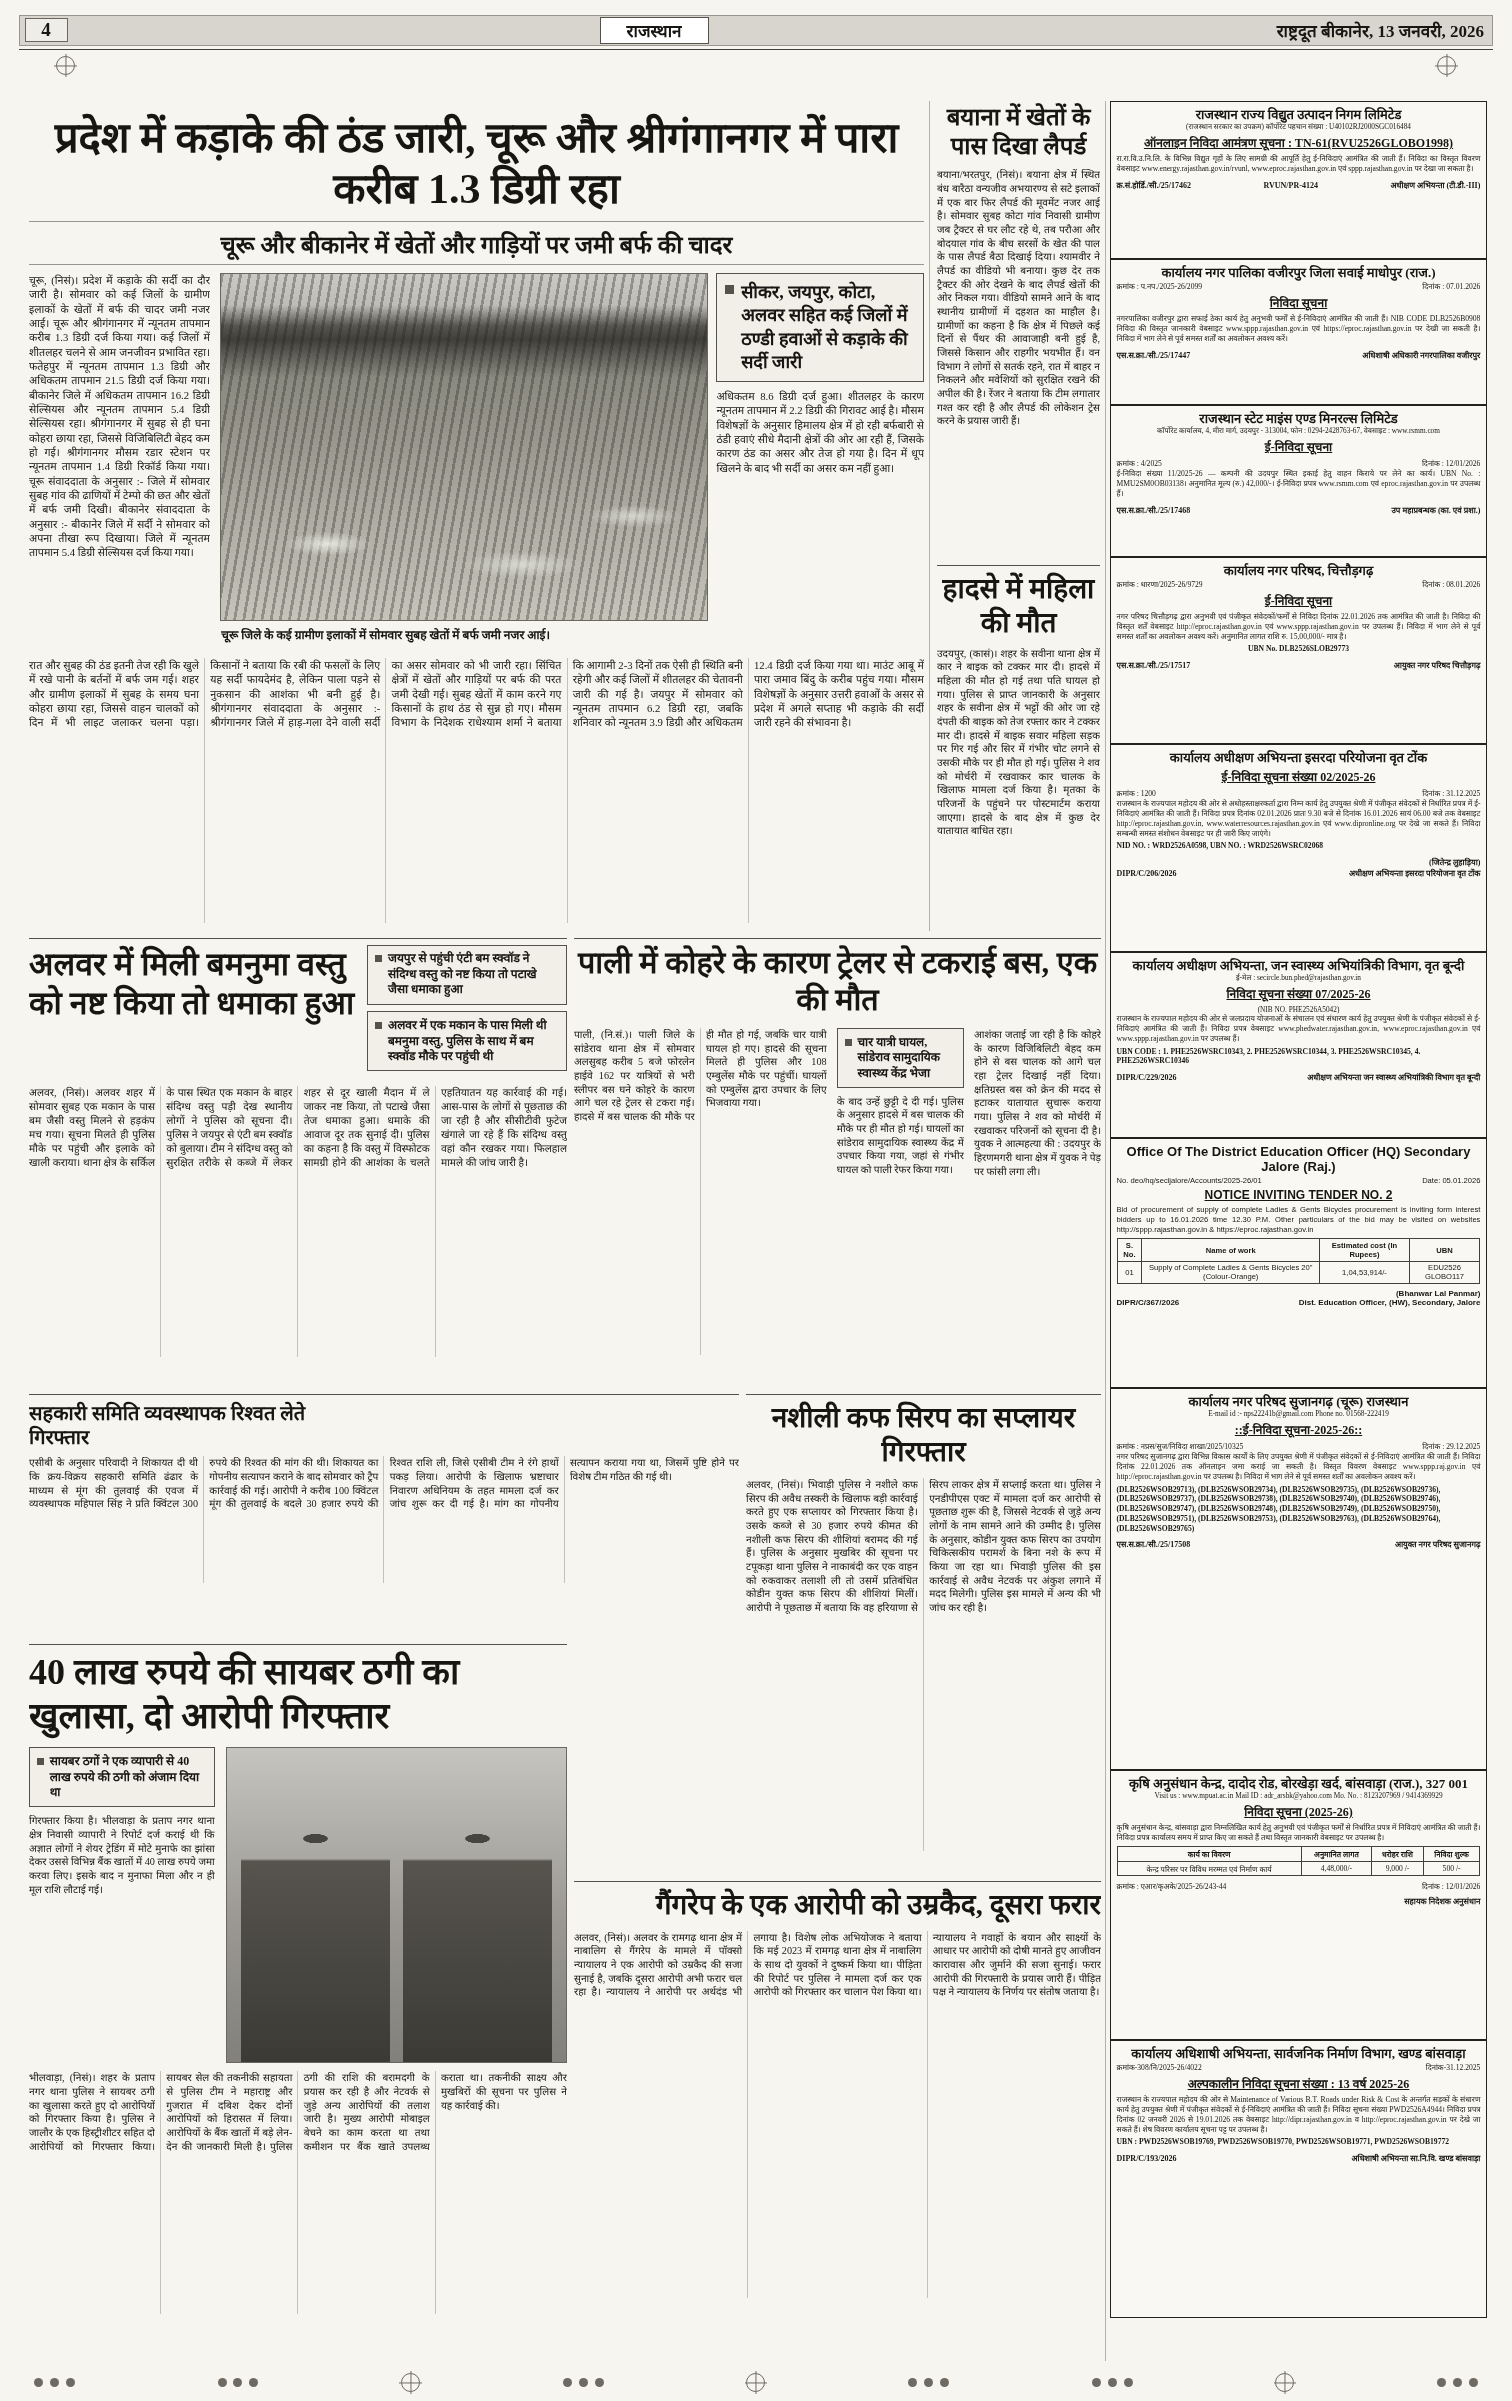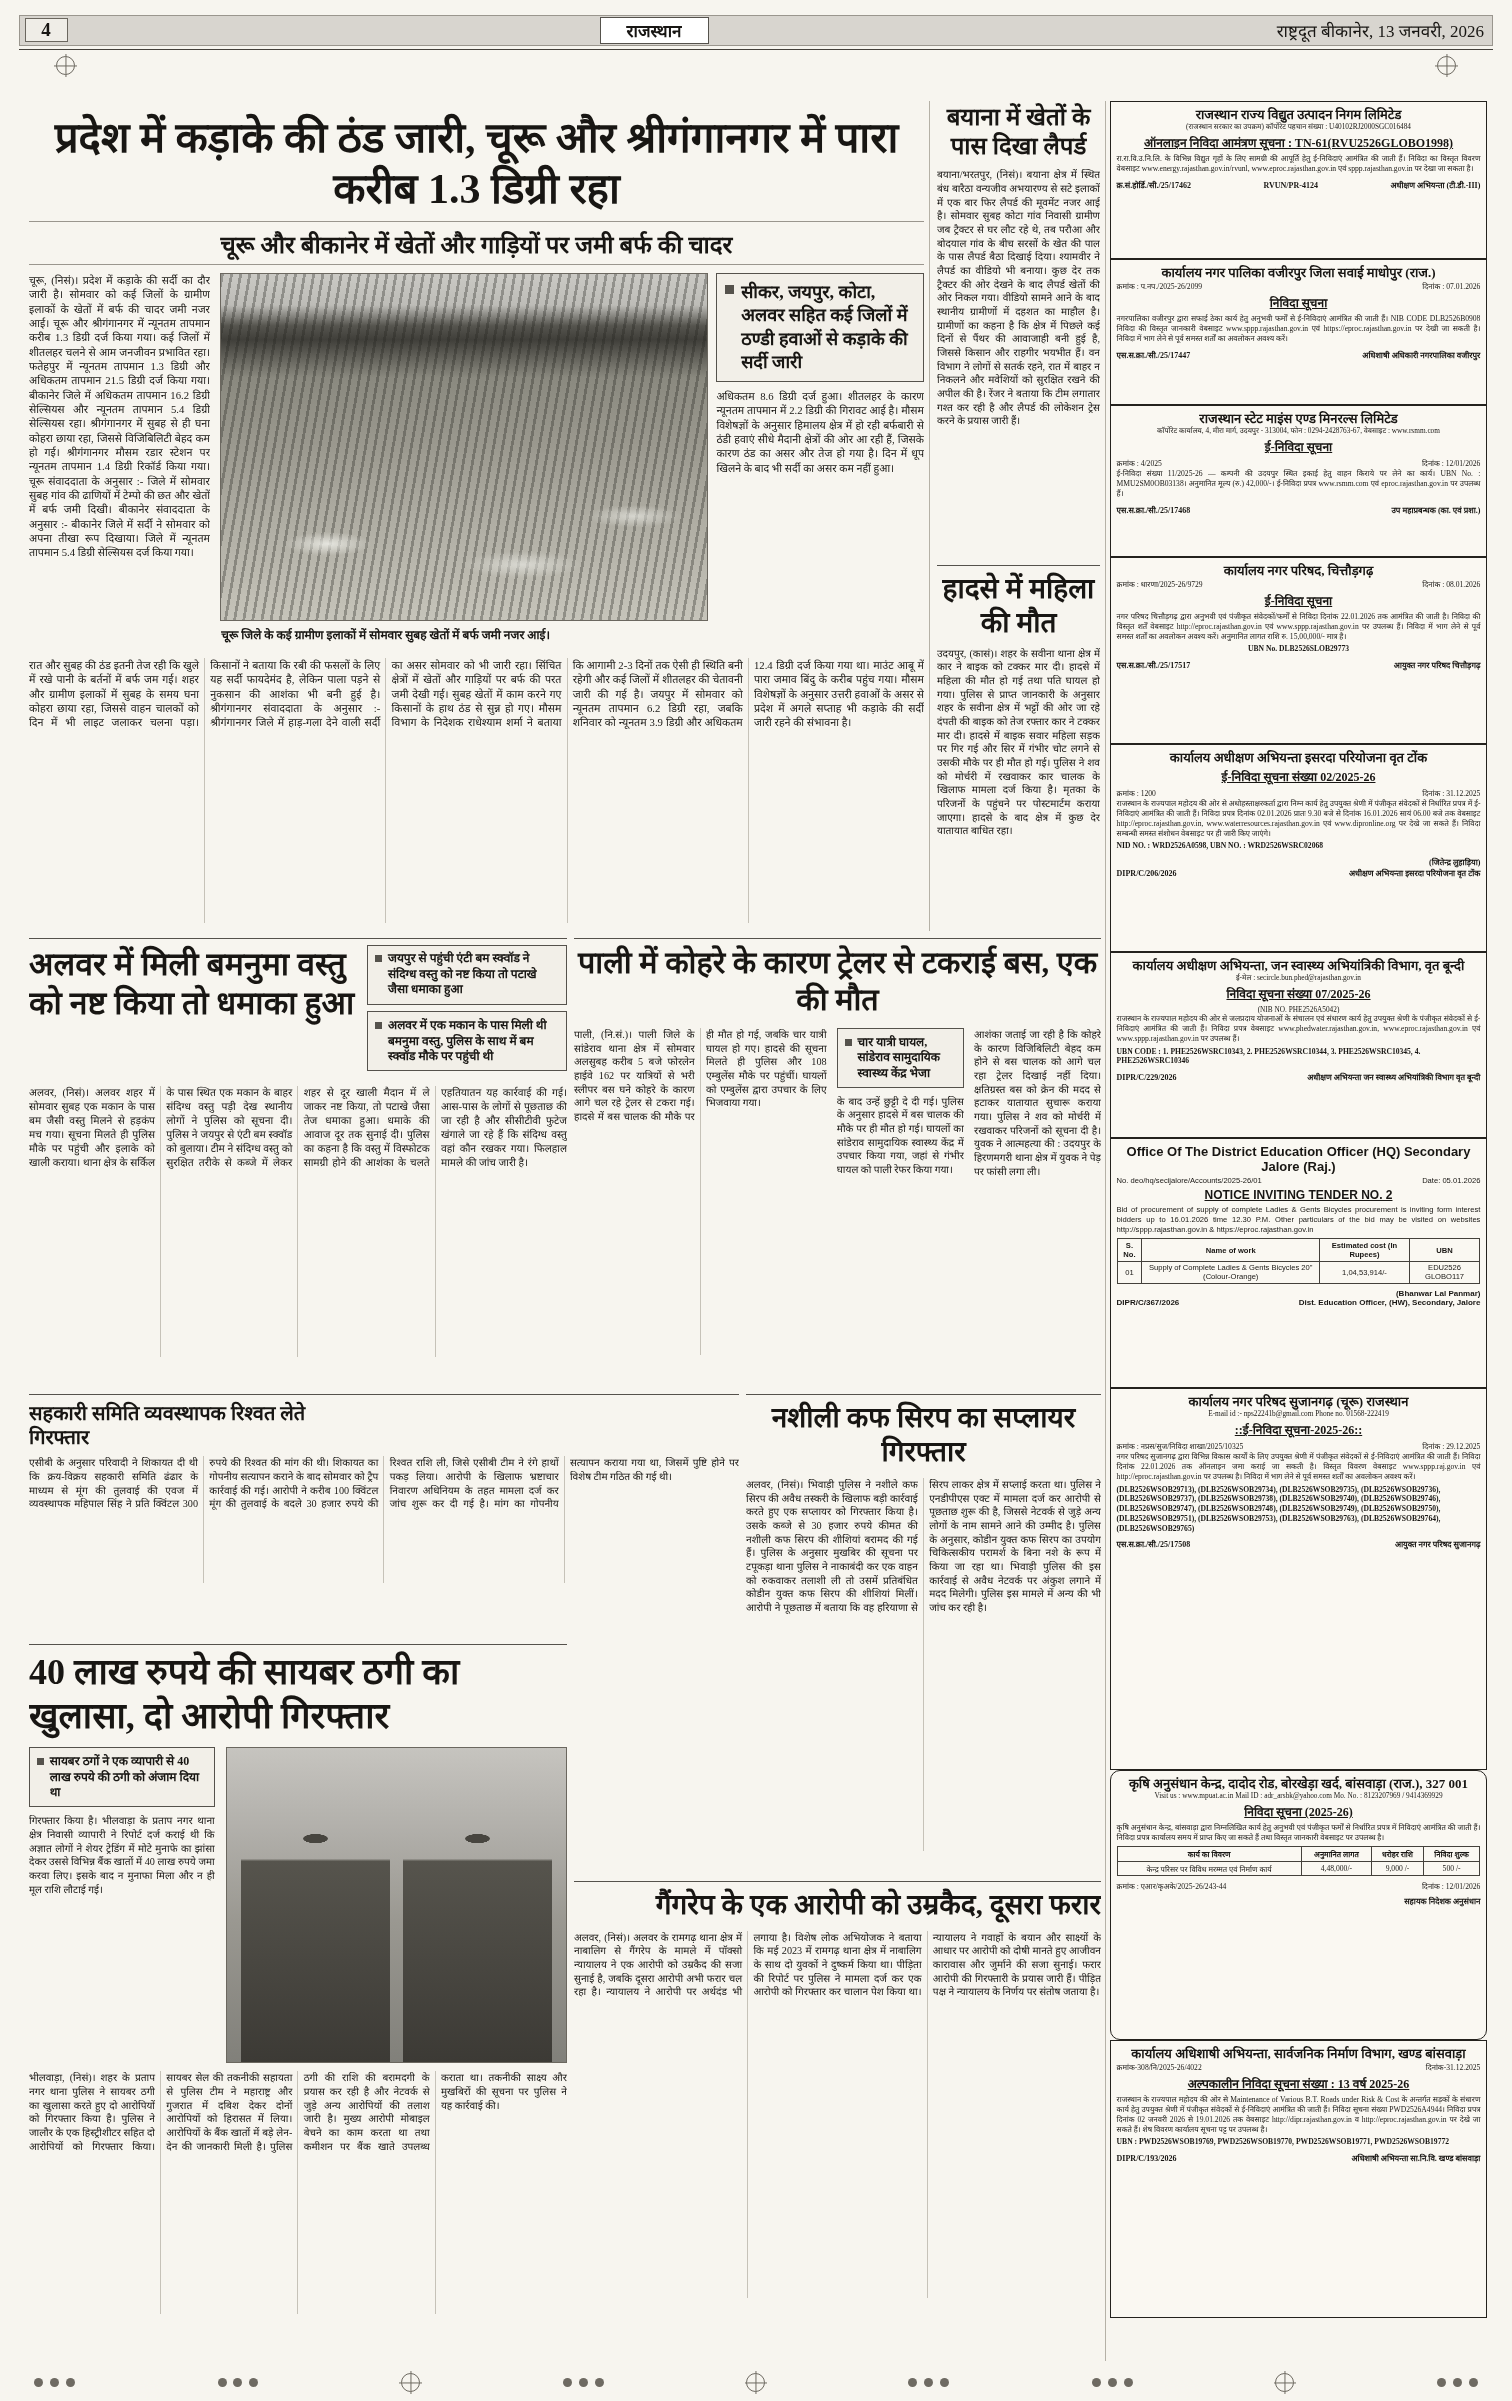--- a/index.html
+++ b/index.html
@@ -2,21 +2,21 @@
 <html style="font-size:9px"><head>
 <meta charset="utf-8">
 <style>
   html,body{margin:0;padding:0;background:#777;}
   .page{position:relative;width:1512px;height:2401px;background:#f7f5ef;font-family:"Liberation Serif",serif;color:#181613;overflow:hidden;}
   
   .masthead{position:absolute;left:19px;top:14.7px;right:19px;height:29px;background:#d8d5cf;border:0.6px solid #9a968e;display:flex;align-items:center;}
   .pageno{width:41px;height:22.6px;margin-left:4.5px;background:#efede7;border:0.6px solid #6b675f;display:flex;align-items:center;justify-content:center;font-size:19px;font-weight:bold;}
   .mast-center{flex:1;display:flex;justify-content:center;}
   .mast-center .box{background:#fff;border:0.6px solid #55524c;padding:1.1px 26px;font-size:17px;font-weight:bold;}
-  .mast-right{font-size:17px;font-weight:normal;margin-right:8px;white-space:nowrap;margin-left:36px;}
+  .mast-right{font-size:17px;font-weight:bold;margin-right:8px;white-space:nowrap;margin-left:36px;}
   .toprule{position:absolute;left:19px;right:19px;top:49px;border-top:1.1px solid #44413b;}
   .vline{position:absolute;width:0;border-left:0.6px solid #b5b1a6;}
   
   .story{position:absolute;overflow:hidden;}
   .ruled{border-top:1.1px solid #55524c;padding-top:5.6px;}
   .headline{font-weight:bold;text-align:center;line-height:1.22;}
   .body-text{font-size:10.7px;line-height:1.34;text-align:justify;overflow:hidden;}
   .cols{column-gap:11.3px;column-rule:0.6px solid #c6c2b8;}
   .subhead{font-size:24px;font-weight:bold;text-align:center;border-top:0.6px solid #9a968e;border-bottom:0.6px solid #9a968e;padding:4.5px 0;margin:5.6px 0 8px 0;}
   .kicker-box{border:1.1px solid #55524c;padding:6.8px 8px;display:flex;gap:6.8px;background:#f2efe8;}
@@ -309,21 +309,21 @@
         <span>दिनांक : 29.12.2025</span>
       </div>
       <div class="small">नगर परिषद सुजानगढ़ द्वारा विभिन्न विकास कार्यों के लिए उपयुक्त श्रेणी में पंजीकृत संवेदकों से ई-निविदाएं आमंत्रित की जाती हैं। निविदा दिनांक 22.01.2026 तक ऑनलाइन जमा कराई जा सकती है। विस्तृत विवरण वेबसाइट www.sppp.raj.gov.in एवं http://eproc.rajasthan.gov.in पर उपलब्ध है। निविदा में भाग लेने से पूर्व समस्त शर्तों का अवलोकन अवश्य करें।</div>
       <div class="ubn">(DLB2526WSOB29713), (DLB2526WSOB29734), (DLB2526WSOB29735), (DLB2526WSOB29736), (DLB2526WSOB29737), (DLB2526WSOB29738), (DLB2526WSOB29740), (DLB2526WSOB29746), (DLB2526WSOB29747), (DLB2526WSOB29748), (DLB2526WSOB29749), (DLB2526WSOB29750), (DLB2526WSOB29751), (DLB2526WSOB29753), (DLB2526WSOB29763), (DLB2526WSOB29764), (DLB2526WSOB29765)</div>
       <div class="foot">
         <span>एस.स.क्रा./सी./25/17508</span>
         <span>आयुक्त नगर परिषद सुजानगढ़</span>
       </div>
     </div>
 
-    <div class="ad" style="height:270px;border-radius:10px;">
+    <div class="ad" style="height:270px;">
       <div class="title">कृषि अनुसंधान केन्द्र, दादोद रोड, बोरखेड़ा खर्द, बांसवाड़ा (राज.), 327 001</div>
       <div class="sub">Visit us : www.mpuat.ac.in    Mail ID : adr_arsbk@yahoo.com    Mo. No. : 8123207969 / 9414369929</div>
       <div class="head">निविदा सूचना (2025-26)</div>
       <div class="small">कृषि अनुसंधान केन्द्र, बांसवाड़ा द्वारा निम्नलिखित कार्य हेतु अनुभवी एवं पंजीकृत फर्मों से निर्धारित प्रपत्र में निविदाएं आमंत्रित की जाती हैं। निविदा प्रपत्र कार्यालय समय में प्राप्त किए जा सकते हैं तथा विस्तृत जानकारी वेबसाइट पर उपलब्ध है।</div>
       <table>
         <tbody>
             <tr>
           <th>कार्य का विवरण</th>
           <th>अनुमानित लागत</th>
           <th>धरोहर राशि</th>

